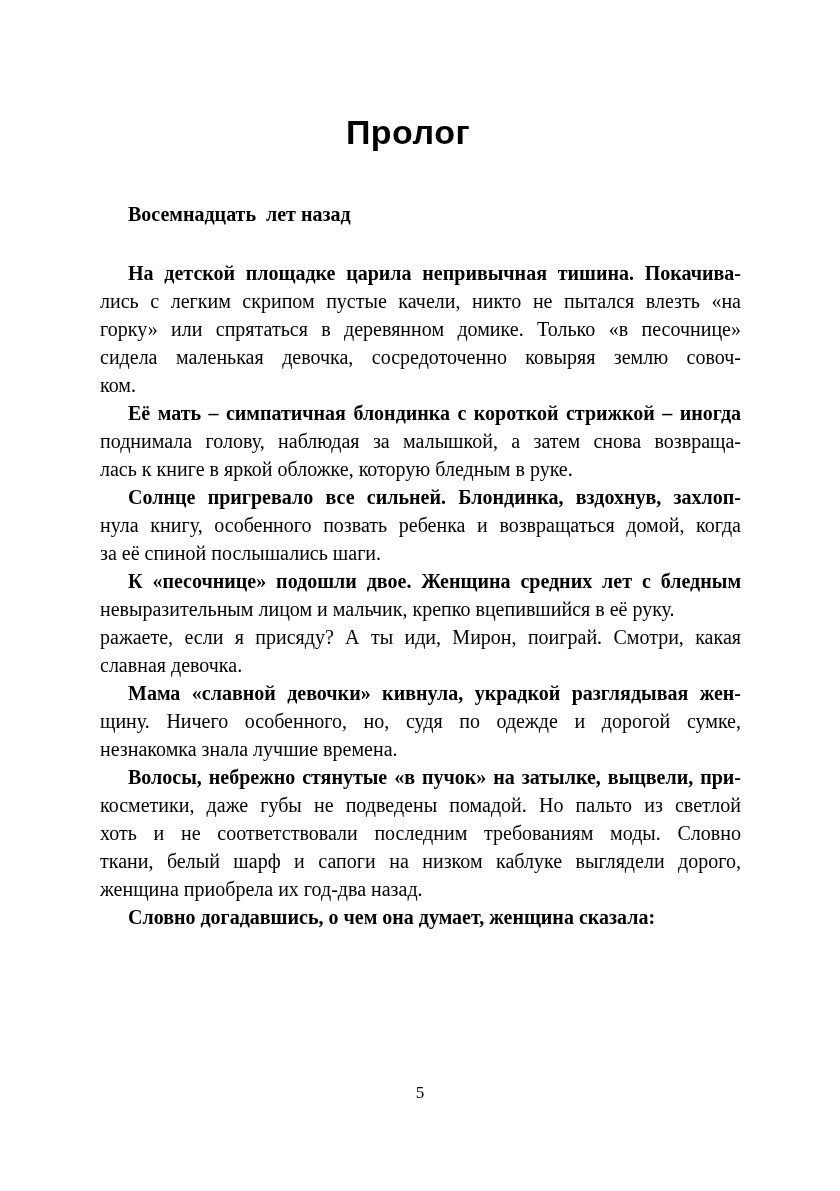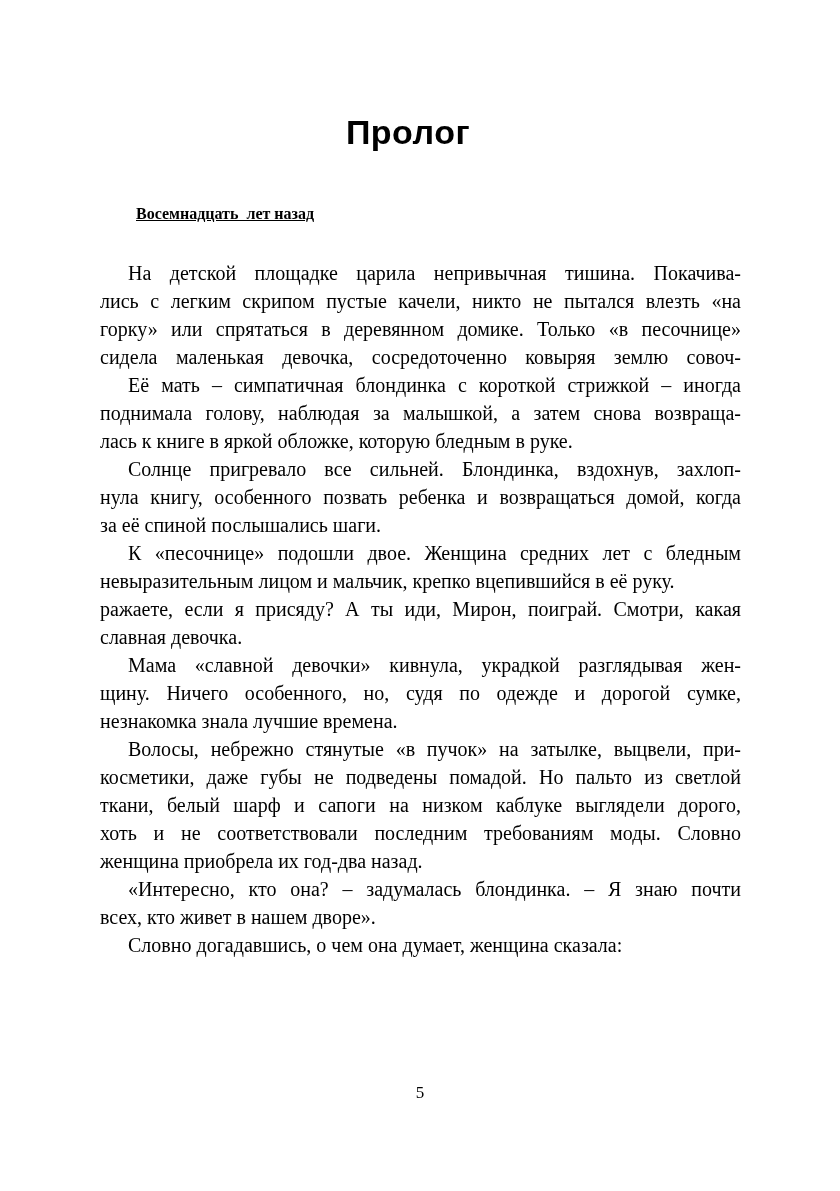--- a/index.html
+++ b/index.html
@@ -23,44 +23,43 @@
     text-align: center;
     font-family: "Liberation Sans", "DejaVu Sans", sans-serif;
     font-weight: 700;
     font-size: 34px;
     line-height: 44px;
     letter-spacing: 0.5px;
   }
   .subtitle {
     position: absolute;
     top: 201px;
-    left: 136px;
+    left: 128px;
     font-family: "Liberation Serif", "DejaVu Serif", serif;
     font-weight: 700;
-    font-size: 16px;
+    font-size: 20px;
     line-height: 26px;
     white-space: pre-wrap;
-    text-decoration: underline;
   }
   .body-text {
     position: absolute;
     top: 259px;
     left: 100px;
     width: 641px;
     font-family: "Liberation Serif", "DejaVu Serif", serif;
     font-size: 20px;
     line-height: 28px;
   }
   .paragraph { margin: 0; }
   .line {
     text-align: justify;
     text-align-last: justify;
   }
   .line.last { text-align-last: left; }
-  .line.first { text-indent: 28px; }
+  .line.first { text-indent: 28px; font-weight: bold; }
   .page-number {
     position: absolute;
     top: 1082px;
     left: 0;
     width: 840px;
     text-align: center;
     font-family: "Liberation Serif", "DejaVu Serif", serif;
     font-size: 17px;
     line-height: 22px;
   }
@@ -72,20 +71,21 @@
   <div class="chapter-title">Пролог</div>
 
   <div class="subtitle">Восемнадцать  лет назад</div>
 
   <div class="body-text">
       <div class="paragraph">
         <div class="line first">На детской площадке царила  непривычная тишина.  Покачива-</div>
         <div class="line">лись с легким скрипом пустые качели, никто не пытался влезть «на</div>
         <div class="line">горку» или спрятаться в деревянном домике. Только «в песочнице»</div>
         <div class="line">сидела маленькая девочка, сосредоточенно ковыряя землю совоч-</div>
+        <div class="line last">ком.</div>
       </div>
       <div class="paragraph">
         <div class="line first">Её мать – симпатичная блондинка с короткой стрижкой – иногда</div>
         <div class="line">поднимала голову, наблюдая за малышкой, а затем снова возвраща-</div>
         <div class="line last">лась к книге в яркой обложке, которую  бледным в руке.</div>
       </div>
       <div class="paragraph">
         <div class="line first">Солнце пригревало все сильней. Блондинка, вздохнув,  захлоп-</div>
         <div class="line">нула книгу, особенного позвать ребенка и возвращаться домой, когда</div>
         <div class="line last">за её спиной послышались шаги.</div>
@@ -99,27 +99,23 @@
         <div class="line last">славная девочка.</div>
       </div>
       <div class="paragraph">
         <div class="line first">Мама «славной девочки» кивнула, украдкой разглядывая жен-</div>
         <div class="line">щину. Ничего особенного, но, судя по одежде и дорогой сумке,</div>
         <div class="line last">незнакомка  знала лучшие времена.</div>
       </div>
       <div class="paragraph">
         <div class="line first">Волосы, небрежно стянутые «в пучок» на затылке, выцвели, при-</div>
         <div class="line">косметики, даже губы не подведены помадой.  Но  пальто из светлой</div>
+        <div class="line">хоть и не соответствовали последним требованиям  моды. Словно</div>
         <div class="line">ткани, белый шарф и сапоги на низком каблуке выглядели дорого,</div>
-        <div class="line">хоть и не соответствовали последним требованиям  моды. Словно</div>
         <div class="line last">женщина приобрела их год-два  назад.</div>
-      </div>
-      <div class="paragraph">
-        <div class="line first">«Интересно, кто она? – задумалась блондинка. – Я знаю почти</div>
-        <div class="line last">всех, кто живет в нашем дворе».</div>
       </div>
       <div class="paragraph">
         <div class="line first last">Словно догадавшись, о чем она думает, женщина сказала:</div>
       </div>
     </div>
 
   <div class="page-number">5</div>
 </div>
 
 </body></html>

